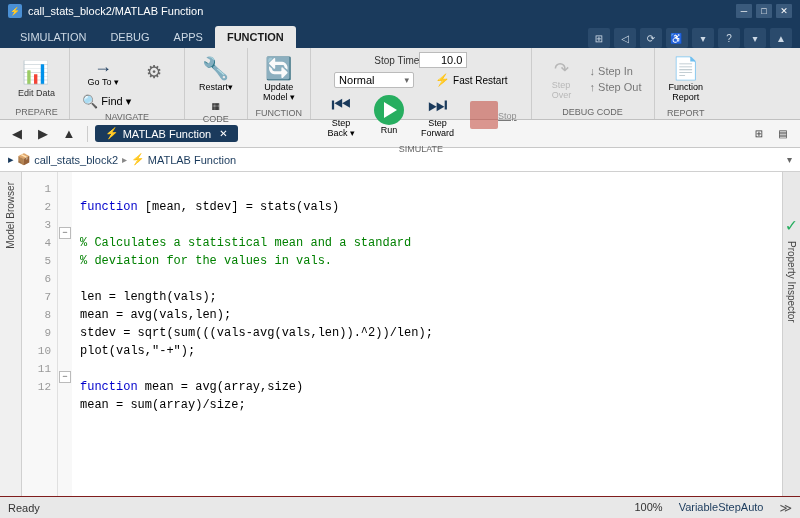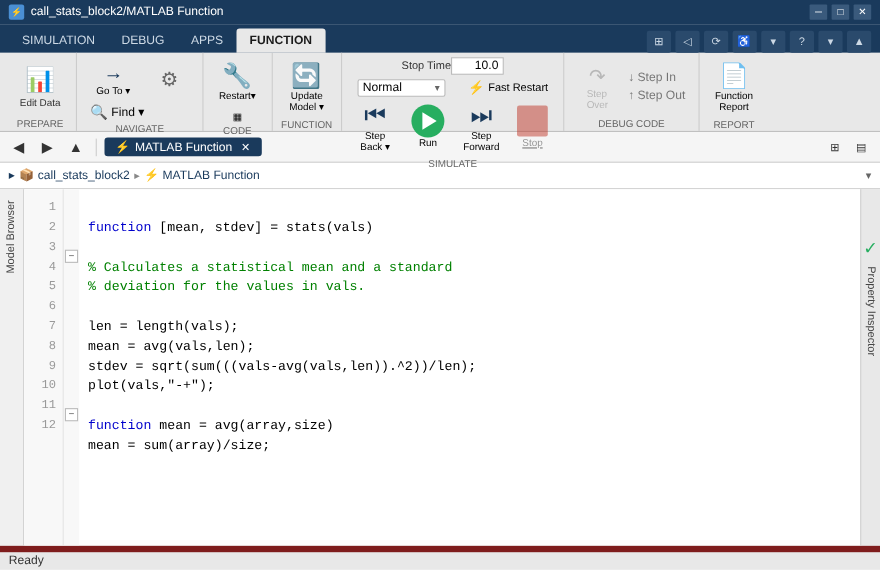--- a/index.html
+++ b/index.html
@@ -105,21 +105,21 @@
     .ribbon-small-btn .icon { font-size: 13px; color: #1a3a5c; }
 
     
     .ribbon-dropdown {
       display: flex; align-items: center; background: white;
       border: 1px solid #bbb; border-radius: 2px; padding: 1px 4px;
       font-size: 11px; cursor: pointer; min-width: 80px;
     }
     .ribbon-dropdown-arrow { margin-left: auto; font-size: 9px; color: #666; }
 
-    .stop-btn { display: flex; flex-direction: column; align-items: center; justify-content: center; cursor: not-allowed; opacity: 0.5; padding: 4px 6px; text-decoration: underline; }
+    .stop-btn { display: flex; flex-direction: row; align-items: center; justify-content: center; cursor: not-allowed; opacity: 0.5; padding: 4px 6px; text-decoration: underline; }
     .stop-icon { width: 28px; height: 28px; background: #c0392b; border-radius: 2px; display: flex; align-items: center; justify-content: center; }
     .stop-label { font-size: 9px; color: #333; margin-top: 1px; }
 
     
     .toolbar {
       background: #f5f5f5;
       border-bottom: 1px solid #c8c8c8;
       height: 28px;
       display: flex;
       align-items: center;
@@ -235,21 +235,21 @@
       font-size: 10px;
       color: #444;
       cursor: pointer;
       padding: 6px 2px;
     }
     .check-icon { color: #27ae60; font-size: 16px; margin-top: 4px; }
 
     
     .status-bar {
       background: #e8e8e8;
-      border-top: 6px solid #7f1d1d;
+      border-top: 1px solid #7f1d1d;
       height: 22px;
       display: flex;
       align-items: center;
       padding: 0 8px;
       font-size: 11px;
       color: #333;
       gap: 7px;
     }
     .status-bar-right { margin-left: auto; display: flex; gap: 16px; }
     .expand-btn { font-size: 12px; cursor: pointer; color: #555; }
@@ -525,13 +525,18 @@
 
   <div class="right-sidebar">
     <span class="check-icon">✓</span>
     <div class="right-sidebar-label">Property Inspector</div>
   </div>
 
 </div>
 
 <div class="status-bar">
   <span>Ready</span>
+  <div class="status-bar-right">
+    <span>100%</span>
+    <span style="cursor:pointer; color:#1a3a5c;">VariableStepAuto</span>
+    <span class="expand-btn">≫</span>
+  </div>
 </div>
 
 </body></html>

